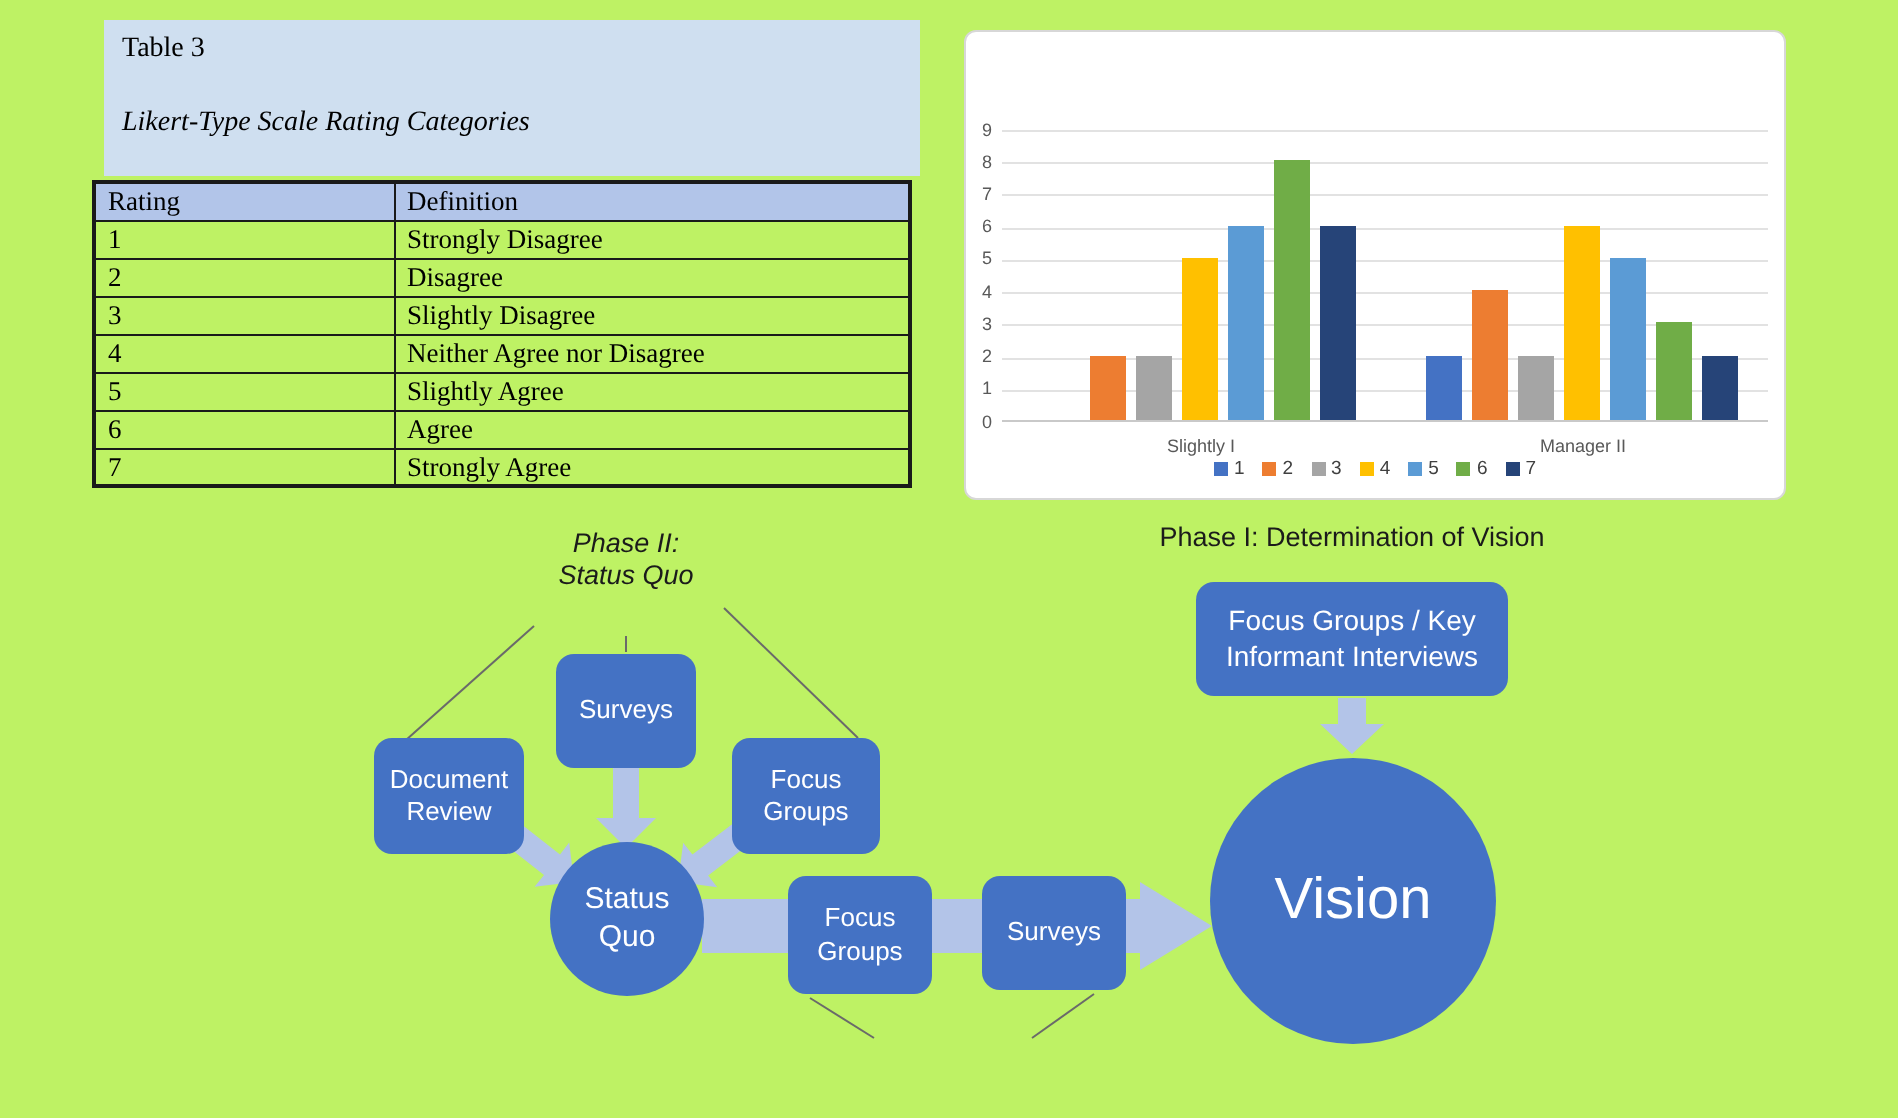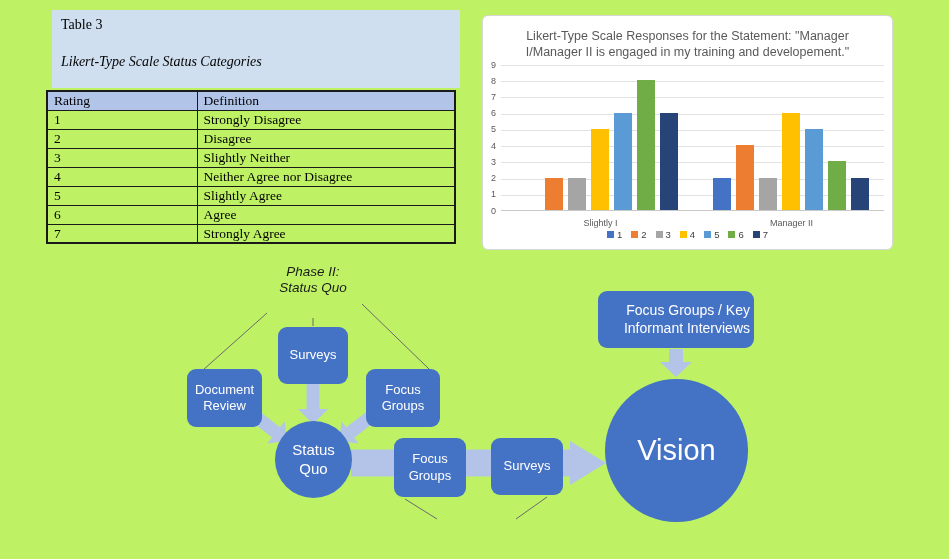--- a/index.html
+++ b/index.html
@@ -59,41 +59,41 @@
   #label-phase1 { left:560px; top:261px; width:232px; white-space:nowrap; font-size:13.5px; }
   #label-phase3 { left:408px; top:511px; width:140px; font-size:14px; line-height:17.5px; }
 </style>
 </head>
 <body>
 
 <div id="page">
 
   <div class="abs tbl-banner" style="background: rgb(207, 223, 240);">
     <div class="tbl-caption">Table 3</div>
-    <div class="tbl-subtitle">Likert-Type Scale Status Categories</div>
+    <div class="tbl-subtitle">Likert-Type Scale Rating Categories</div>
   </div>
   <table class="rating">
     <thead>
       <tr>
         <th class="col-rating" style="background: rgb(178, 197, 233);">Rating</th>
         <th style="background: rgb(178, 197, 233);">Definition</th>
       </tr>
     </thead>
     <tbody>
         <tr>
           <td class="col-rating">1</td>
           <td>Strongly Disagree</td>
         </tr>
         <tr>
           <td class="col-rating">2</td>
           <td>Disagree</td>
         </tr>
         <tr>
           <td class="col-rating">3</td>
-          <td>Slightly Neither</td>
+          <td>Slightly Disagree</td>
         </tr>
         <tr>
           <td class="col-rating">4</td>
           <td>Neither Agree nor Disagree</td>
         </tr>
         <tr>
           <td class="col-rating">5</td>
           <td>Slightly Agree</td>
         </tr>
         <tr>
@@ -101,24 +101,20 @@
           <td>Agree</td>
         </tr>
         <tr>
           <td class="col-rating">7</td>
           <td>Strongly Agree</td>
         </tr>
       </tbody>
   </table>
 
   <div class="abs chart-card">
-    <div class="chart-title">
-      <div>Likert-Type Scale Responses for the Statement: "Manager</div>
-      <div>I/Manager II is engaged in my training and developement."</div>
-    </div>
     <div></div>
     <div class="chart-plot">
         <div class="gridline" style="top: 129.778px;"></div>
         <div class="gridline" style="top: 113.556px;"></div>
         <div class="gridline" style="top: 97.3333px;"></div>
         <div class="gridline" style="top: 81.1111px;"></div>
         <div class="gridline" style="top: 64.8889px;"></div>
         <div class="gridline" style="top: 48.6667px;"></div>
         <div class="gridline" style="top: 32.4444px;"></div>
         <div class="gridline" style="top: 16.2222px;"></div>
@@ -192,23 +188,24 @@
       <polygon points="246,417.1 272,437.5 267.3,443.4 287,441 284.6,421.3 280,427.2 254,406.9" fill="#b3c4e8"></polygon>
       <polygon points="373.1,406.8 346.2,427.3 341.6,421.4 339,441 358.6,443.6 354.1,437.7 380.9,417.2" fill="#b3c4e8"></polygon>
       <polygon points="351,476.5 570,476.5 570,485 606,463 570,441 570,449.5 351,449.5" fill="#b3c4e8"></polygon>
       <polygon points="669,349 669,362 660,362 676,377 692,362 683,362 683,349" fill="#b3c4e8"></polygon>
     </svg>
 
   <div class="dlabel" id="label-phase2">
     <div>Phase II:</div>
     <div>Status Quo</div>
   </div>
+  <div class="dlabel" id="label-phase1">Phase I: Determination of Vision</div>
 
   <div class="node" id="node-surveys-top" style="background: rgb(68, 114, 196); color: rgb(255, 255, 255);">Surveys</div>
   <div class="node" id="node-doc-review" style="background: rgb(68, 114, 196); color: rgb(255, 255, 255);">Document Review</div>
   <div class="node" id="node-focus-top" style="background: rgb(68, 114, 196); color: rgb(255, 255, 255);">Focus Groups</div>
   <div class="node circle" id="node-status-quo" style="background: rgb(68, 114, 196); color: rgb(255, 255, 255);">Status Quo</div>
   <div class="node" id="node-focus-mid" style="background: rgb(68, 114, 196); color: rgb(255, 255, 255);">Focus Groups</div>
   <div class="node" id="node-surveys-mid" style="background: rgb(68, 114, 196); color: rgb(255, 255, 255);">Surveys</div>
-  <div class="node" id="node-focus-key" style="background: rgb(68, 114, 196); color: rgb(255, 255, 255); text-align: right;">Focus Groups / Key Informant Interviews</div>
+  <div class="node" id="node-focus-key" style="background: rgb(68, 114, 196); color: rgb(255, 255, 255);">Focus Groups / Key Informant Interviews</div>
   <div class="node circle" id="node-vision" style="background: rgb(68, 114, 196); color: rgb(255, 255, 255);">Vision</div>
 
 </div>
 
 </body></html>

